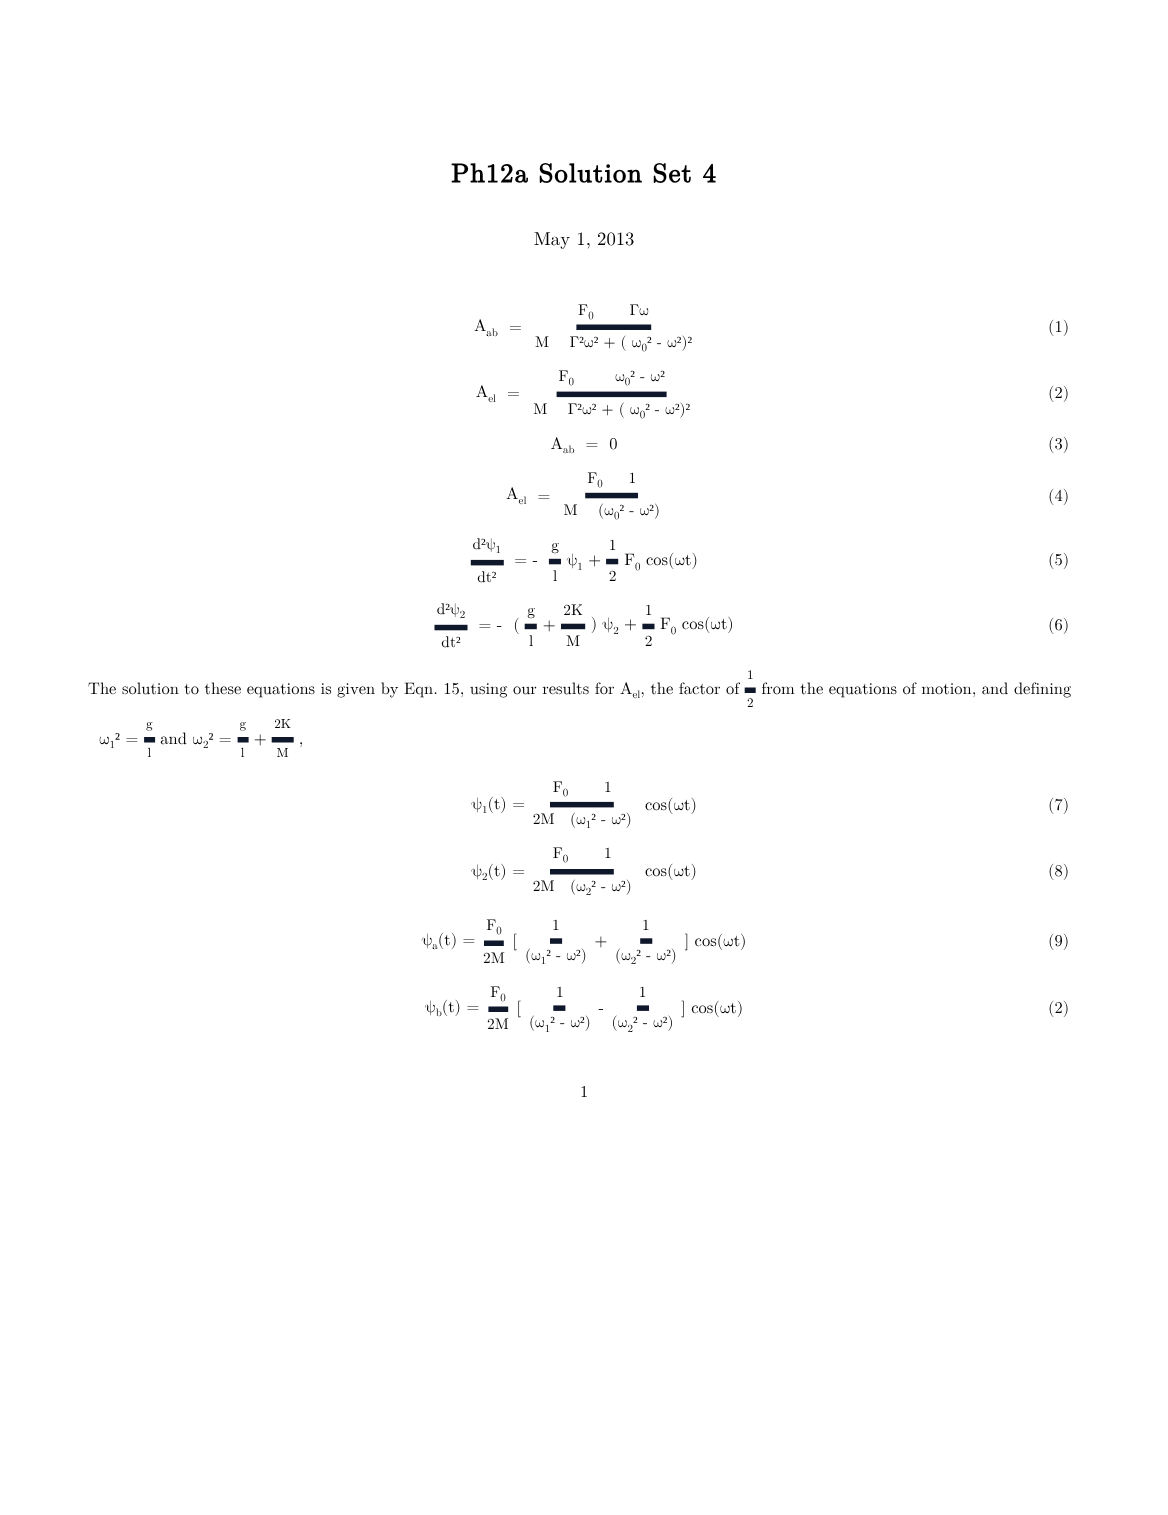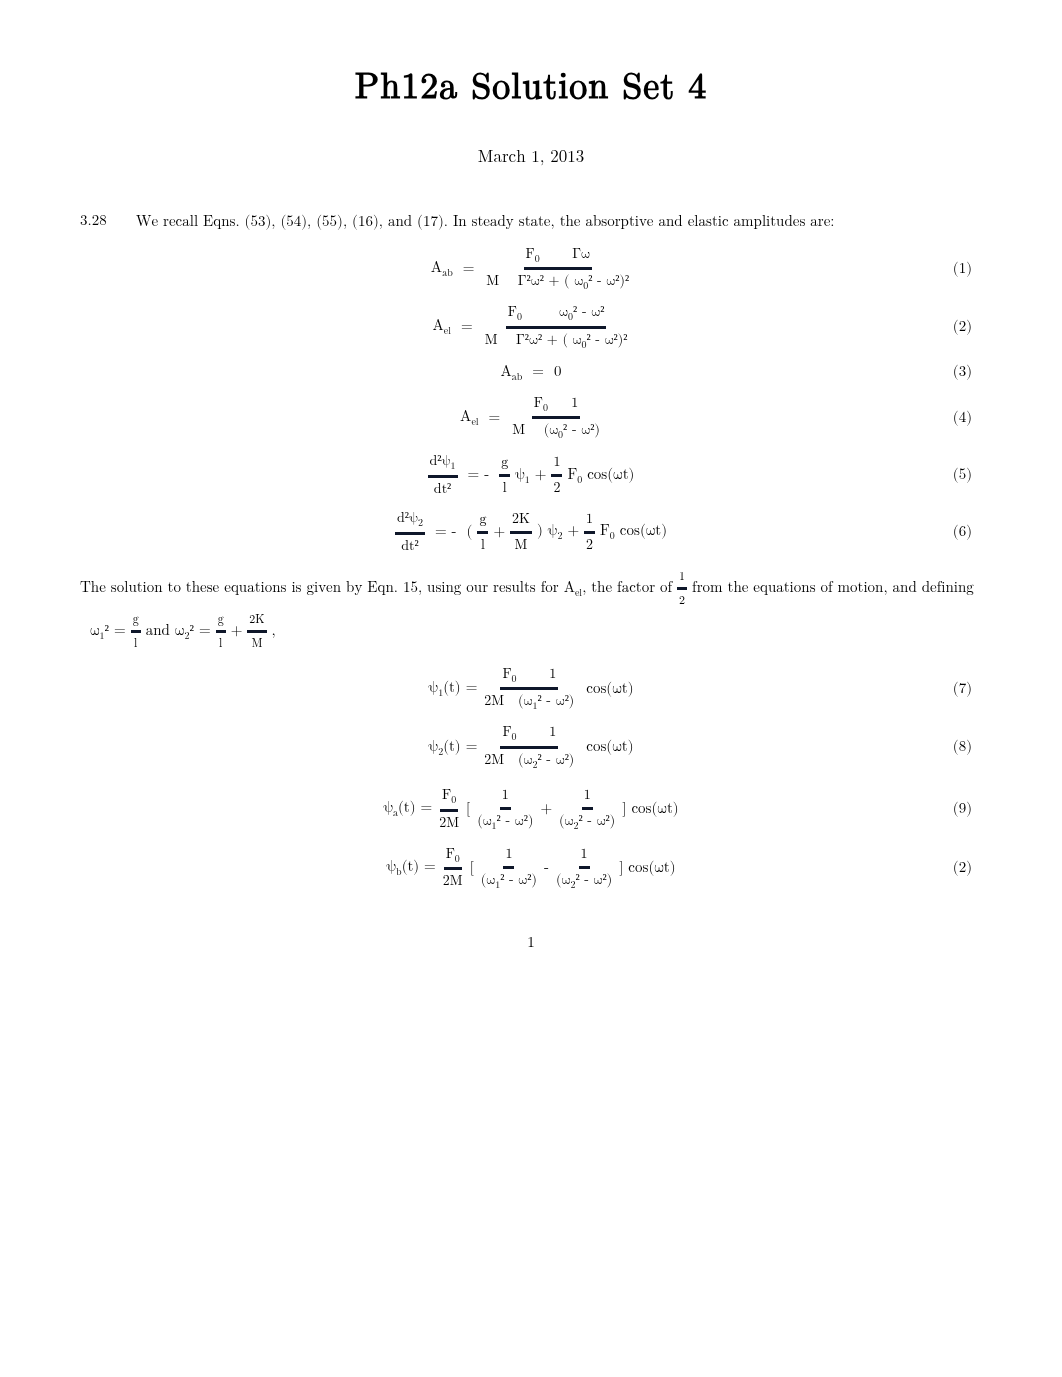--- a/index.html
+++ b/index.html
@@ -8,23 +8,24 @@
       font-family: "Computer Modern", "Latin Modern Math", Georgia, serif;
       color: #000;
       width: 1062px;
       min-height: 1377px;
       padding: 60px 80px;
       font-size: 15px;
       line-height: 1.5;
     }
     .page-title {
       text-align: center;
-      font-size: 36px;
+      font-size: 24px;
       font-weight: bold;
       margin-bottom: 30px;
+      margin-top: 80px;
       letter-spacing: 1px;
     }
     .date-center {
       text-align: center;
       font-size: 17px;
       margin-bottom: 40px;
     }
     .section {
       margin-bottom: 18px;
     }
@@ -42,21 +43,21 @@
       line-height: 1.6;
     }
     .frac {
       display: inline-flex;
       flex-direction: column;
       align-items: center;
       vertical-align: middle;
       font-size: 14px;
     }
     .frac .num {
-      border-bottom: 3px solid #0f172a;
+      border-bottom: 5px solid #0f172a;
       padding: 0 2px 1px 2px;
     }
     .frac .den {
       padding: 1px 2px 0 2px;
       text-align: right;
     }
     sub { font-size: 10px; vertical-align: sub; }
     .eq-row {
       display: flex;
       align-items: center;
@@ -83,27 +84,23 @@
       text-align: center;
       margin-top: 40px;
       font-size: 15px;
     }
   </style>
 </head>
 <body>
 
 <div class="page-title">Ph12a Solution Set 4</div>
 
-<div class="date-center">March 1, 2013</div>
+<div class="date-center">May 1, 2013</div>
 
 <div class="section">
-  <div class="problem-header">
-    <span class="problem-number">3.28</span>
-    <span class="problem-text">We recall Eqns.   (53), (54), (55), (16), and (17).   In steady state, the absorptive and elastic amplitudes are:</span>
-  </div>
 
   <div class="eq-row">
     <div class="eq-content">
       <span>A<sub>ab</sub></span>
       <span>&nbsp;=&nbsp;</span>
       <span class="frac">
         <span class="num">F<sub>0</sub> &nbsp;&nbsp;&nbsp;&nbsp;&nbsp; Γω</span>
         <span class="den">M &nbsp;&nbsp; Γ²ω² + ( ω<sub>0</sub>² - ω²)²</span>
       </span>
     </div>

